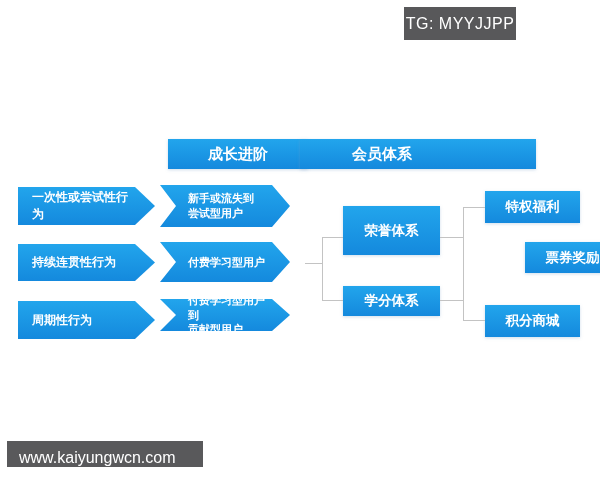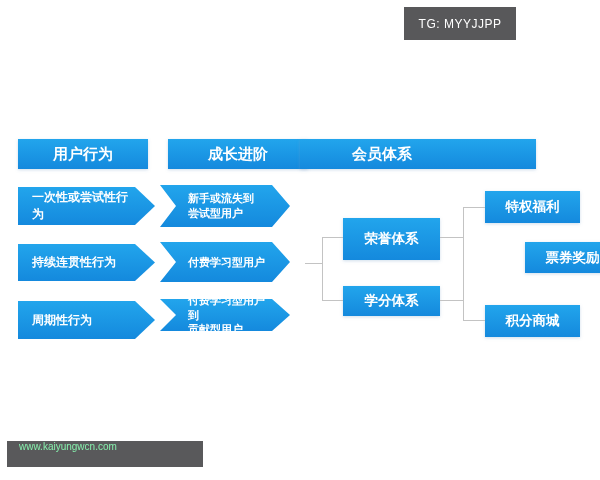--- a/index.html
+++ b/index.html
@@ -13,29 +13,29 @@
     background: #ffffff;
     overflow: hidden;
   }
 
   
   .tg-badge {
     position: absolute; left: 404px; top: 7px;
     width: 112px; height: 33px;
     background: #58585a; color: #ffffff;
     display: flex; align-items: center; justify-content: center;
-    font-size: 12px; letter-spacing: 0.5px;
+    font-size: 16px; letter-spacing: 0.5px;
   }
   .watermark {
     position: absolute; left: 7px; top: 441px;
     width: 196px; height: 26px;
-    background: #59595b; color: #86efac;
-    display: flex; align-items: flex-start;
+    background: #59595b; color: #ffffff;
+    display: flex; align-items: flex-end;
     padding-left: 12px;
-    font-size: 10px;
+    font-size: 16px;
   }
 
   
   .blue {
     background: linear-gradient(180deg, #22a5ec 0%, #1489dd 100%);
     color: #ffffff;
     font-weight: bold;
   }
   .box {
     position: absolute;
@@ -70,44 +70,41 @@
     padding-left: 28px; padding-right: 20px;
     font-size: 11px; font-weight: bold; color:#fff; line-height: 1.35;
     clip-path: polygon(0 0, calc(100% - 18px) 0, 100% 50%, calc(100% - 18px) 100%, 0 100%, 16px 50%);
   }
   .arrow2.r1 { top: 185px; height: 42px; }
   .arrow2.r2 { top: 242px; height: 40px; }
   .arrow2.r3 { top: 299px; height: 32px; }
 
   
   .sys { left: 343px; width: 97px; }
-  .sys-1 { top: 218px; height: 42px; }
+  .sys-1 { top: 206px; height: 49px; }
   .sys-2 { top: 286px; height: 30px; }
 
   
   .ben { left: 485px; width: 95px; }
   .ben-1 { top: 191px; height: 32px; }
   .ben-2 { top: 242px; height: 31px; margin-left: 40px; }
   .ben-3 { top: 305px; height: 32px; }
 
   
   .cline { position: absolute; background: #c3c3c3; }
 </style>
 </head>
 <body>
 
 <div class="canvas">
 
   <div class="tg-badge">
     <span>TG: MYYJJPP</span>
   </div>
 
-  <div class="hdr hdr-1 blue">
-    <span>用户行为</span>
-  </div>
   <div class="hdr hdr-2 blue">
     <span>成长进阶</span>
   </div>
   <div class="hdr hdr-3 blue">
     <span>会员体系</span>
   </div>
 
   <div class="arrow1 r1 blue">
     <span>一次性或尝试性行为</span>
   </div>

